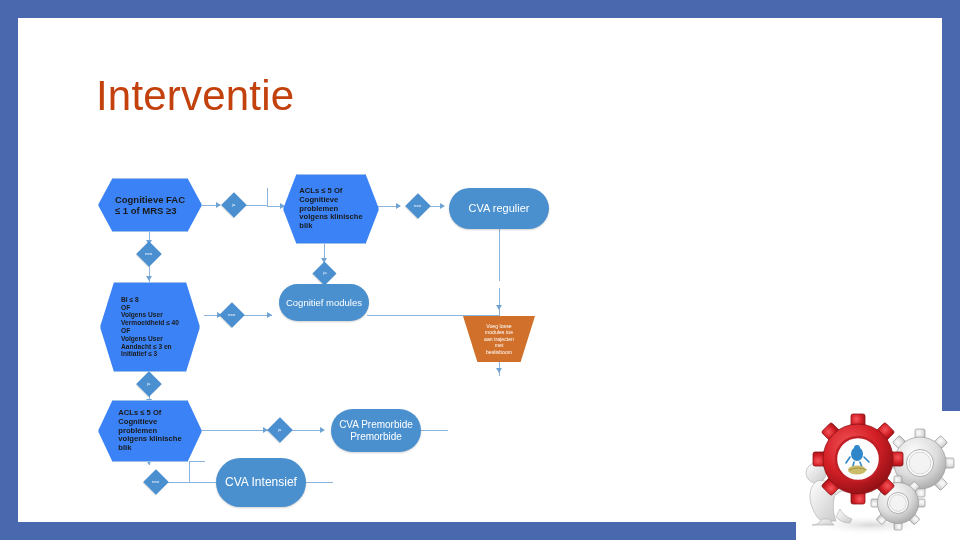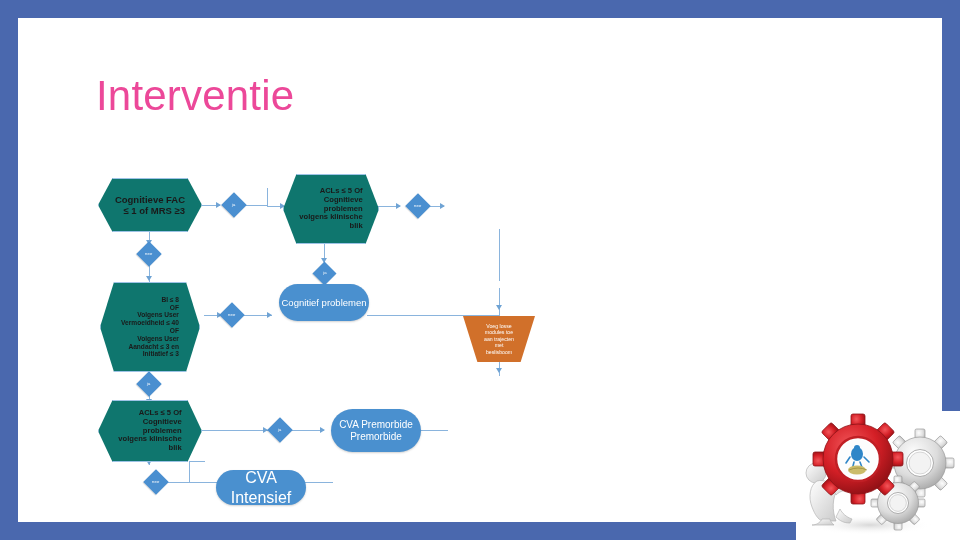--- a/index.html
+++ b/index.html
@@ -11,36 +11,36 @@
   #slide{
     position:absolute;left:0;top:0;width:960px;height:540px;
     background:#4a68ae;
   }
   #canvas{
     position:absolute;left:18px;top:18px;width:924px;height:504px;
     background:#ffffff;
   }
   #title{
     position:absolute;left:78px;top:54px;
-    font-size:42px;font-weight:400;color:#ec4899;
+    font-size:42px;font-weight:400;color:#c2410c;
     letter-spacing:.2px;white-space:nowrap;
   }
 
   
   #chart{position:absolute;left:0;top:0;width:924px;height:504px;}
   #chart .node{position:absolute;box-sizing:border-box;}
 
   
   .hex{
-    background:#0f766e;
+    background:#3b82f6;
     border:1px solid #9dc3e6;
     -webkit-clip-path:polygon(14% 0%,86% 0%,100% 50%,86% 100%,14% 100%,0% 50%);
     clip-path:polygon(14% 0%,86% 0%,100% 50%,86% 100%,14% 100%,0% 50%);
     display:flex;align-items:center;justify-content:center;
-    text-align:right;color:#1a1a1a;line-height:1.18;
+    text-align:left;color:#1a1a1a;line-height:1.18;
   }
 
   
   .pill{
     background:#4a90cf;
     border-radius:999px;
     display:flex;align-items:center;justify-content:center;
     text-align:center;color:#ffffff;line-height:1.2;
     box-shadow:0 1px 2px rgba(0,0,0,.18);
   }
@@ -167,20 +167,23 @@
           <div>problemen</div>
           <div>volgens klinische</div>
           <div>blik</div>
         </div>
       </div>
 
       <div class="node diamond" style="left:391px;top:179px;width:18px;height:18px;">
         <span>nee</span>
       </div>
 
+      <div class="node pill" style="left:431px;top:170px;width:100px;height:41px;font-size:11px;">
+        <div>CVA regulier</div>
+      </div>
 
       <div class="node diamond" style="left:122px;top:227px;width:18px;height:18px;">
         <span>nee</span>
       </div>
 
       <div class="node hex" style="left:82px;top:264px;width:100px;height:90px;font-size:6.6px;font-weight:600;padding:0 8px;">
         <div>
           <div>BI ≤ 8</div>
           <div>OF</div>
           <div>Volgens User</div>
@@ -194,21 +197,21 @@
 
       <div class="node diamond" style="left:298px;top:247px;width:17px;height:17px;">
         <span>ja</span>
       </div>
 
       <div class="node diamond" style="left:205px;top:288px;width:18px;height:18px;">
         <span>nee</span>
       </div>
 
       <div class="node pill" style="left:261px;top:266px;width:90px;height:37px;font-size:9.5px;">
-        <div>Cognitief problemen</div>
+        <div>Cognitief modules</div>
       </div>
 
       <div class="node trap" style="left:445px;top:298px;width:72px;height:46px;font-size:5.2px;padding:0 10px;">
         <div>
           <div>Voeg losse</div>
           <div>modules toe</div>
           <div>aan trajecten</div>
           <div>met</div>
           <div>beslisboom</div>
         </div>
@@ -236,21 +239,21 @@
         <div>
           <div>CVA Premorbide</div>
           <div>Premorbide</div>
         </div>
       </div>
 
       <div class="node diamond" style="left:129px;top:455px;width:18px;height:18px;">
         <span>nee</span>
       </div>
 
-      <div class="node pill" style="left:198px;top:452px;width:90px;height:35px;font-size:16px;">
+      <div class="node pill" style="left:198px;top:440px;width:90px;height:49px;font-size:12px;">
         <div>CVA Intensief</div>
       </div>
 
     </div>
 
     <div id="gears">
       <svg width="164" height="129" viewBox="0 0 164 129" xmlns="http://www.w3.org/2000/svg">
         <defs>
           <radialGradient id="redg" cx="38%" cy="32%" r="72%">
             <stop offset="0%" stop-color="#f2565a"></stop>

